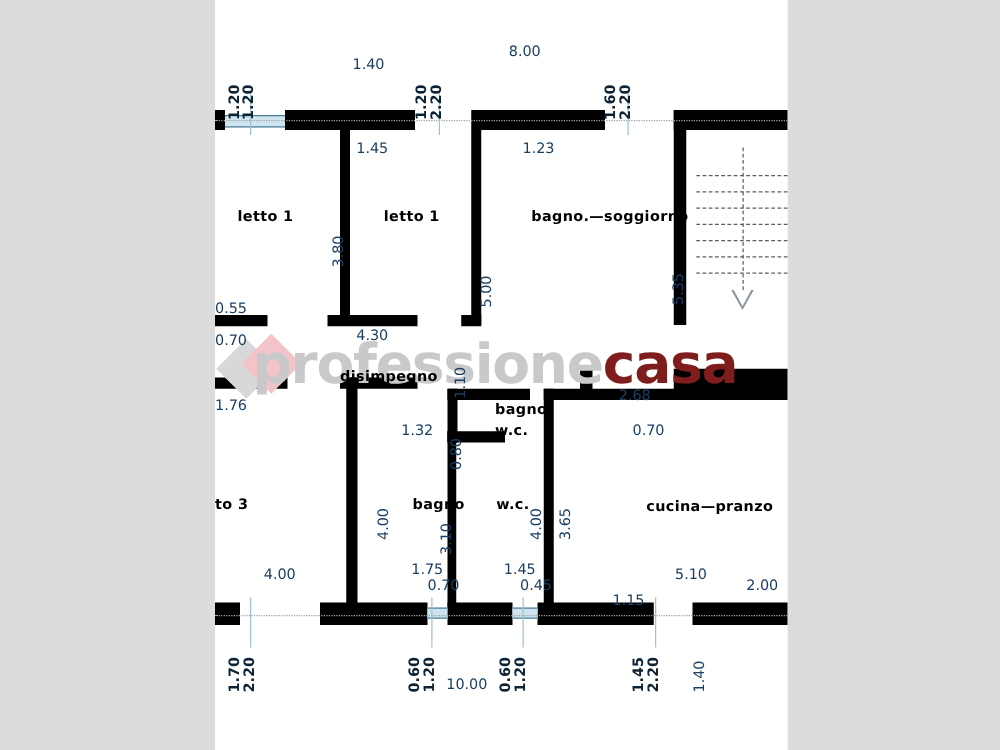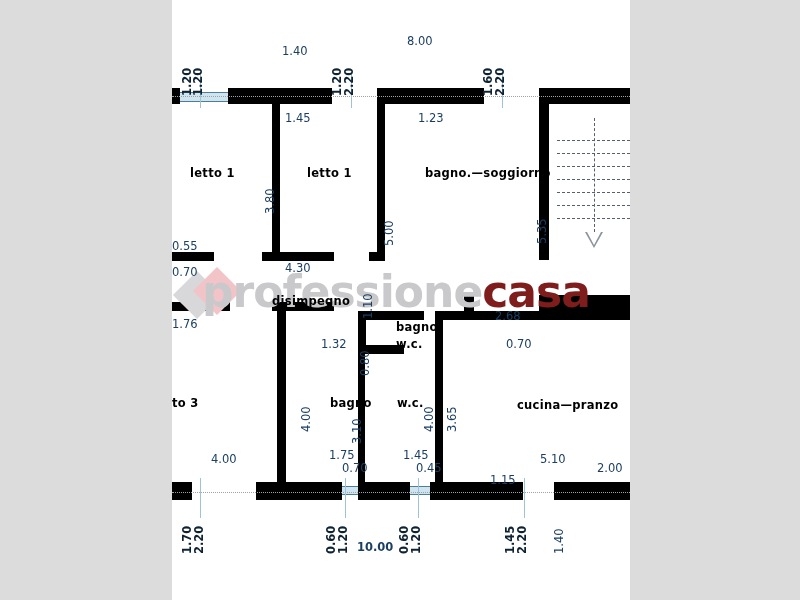--- a/index.html
+++ b/index.html
@@ -231,21 +231,21 @@
         <div class="dim" style="left: 323px; top: 309px;">2.68</div>
         <div class="dim" style="left: 334px; top: 337px;">0.70</div>
         <div class="dim" style="left: 39px; top: 452px;">4.00</div>
         <div class="dim" style="left: 157px; top: 448px;">1.75</div>
         <div class="dim" style="left: 170px; top: 461px;">0.70</div>
         <div class="dim" style="left: 231px; top: 448px;">1.45</div>
         <div class="dim" style="left: 244px; top: 461px;">0.45</div>
         <div class="dim" style="left: 286px; top: 473px; margin-left: 32px;">1.15</div>
         <div class="dim" style="left: 368px; top: 452px;">5.10</div>
         <div class="dim" style="left: 425px; top: 461px;">2.00</div>
-        <div class="dim" style="left: 185px; top: 540px; font-weight: bold;">10.00</div>
+        <div class="dim" style="left: 185px; top: 540px;">10.00</div>
         <div class="dim" style="left: 0px; top: 239px;">0.55</div>
         <div class="dim" style="left: 0px; top: 265px;">0.70</div>
         <div class="dim" style="left: 0px; top: 317px;">1.76</div>
         <div class="dim v bold" style="left: 22px; top: 82px;">1.20</div>
         <div class="dim v bold" style="left: 33px; top: 82px;">1.20</div>
         <div class="dim v bold" style="left: 172px; top: 82px;">1.20</div>
         <div class="dim v bold" style="left: 184px; top: 82px;">2.20</div>
         <div class="dim v bold" style="left: 323px; top: 82px;">1.60</div>
         <div class="dim v bold" style="left: 335px; top: 82px;">2.20</div>
         <div class="dim v" style="left: 105px; top: 200px;">3.80</div>

